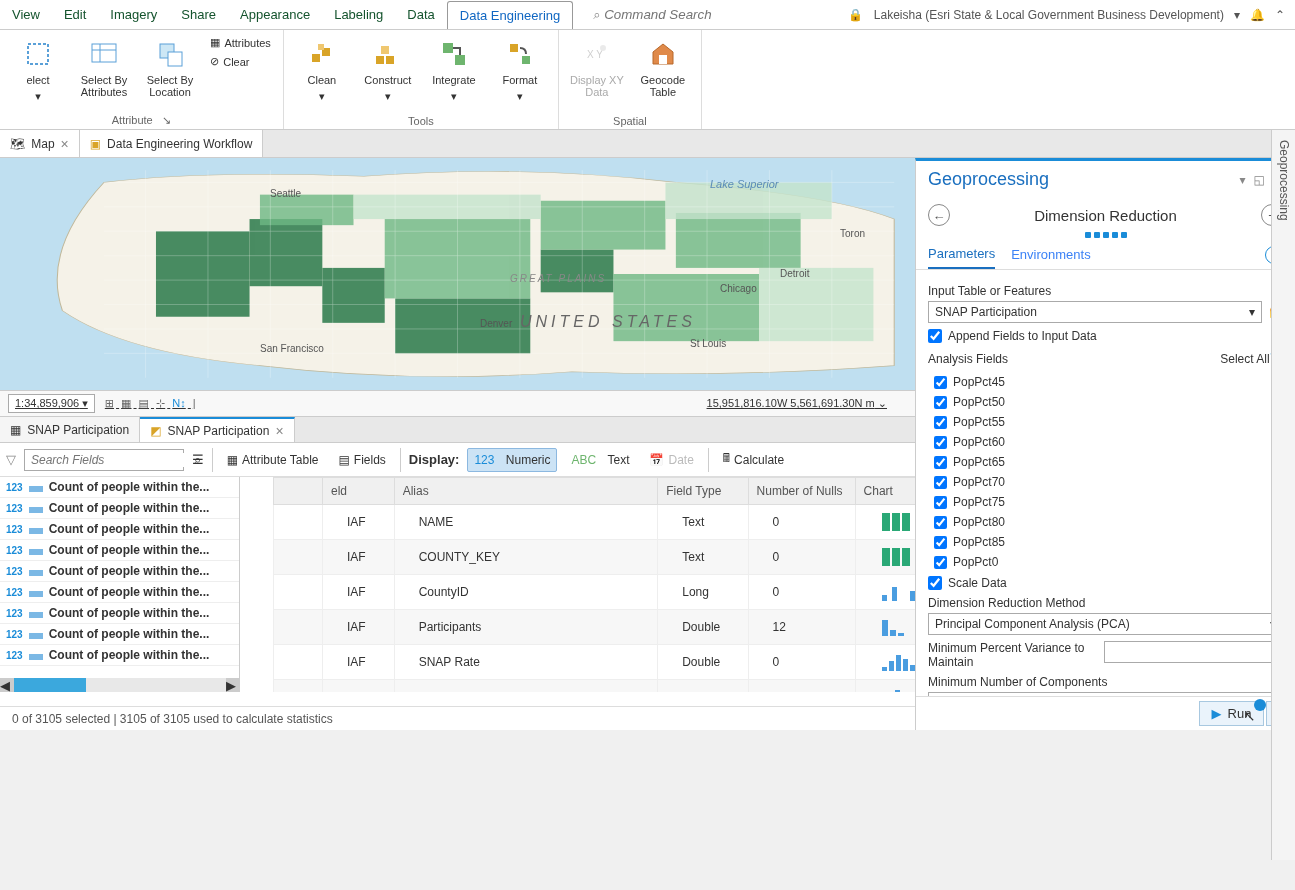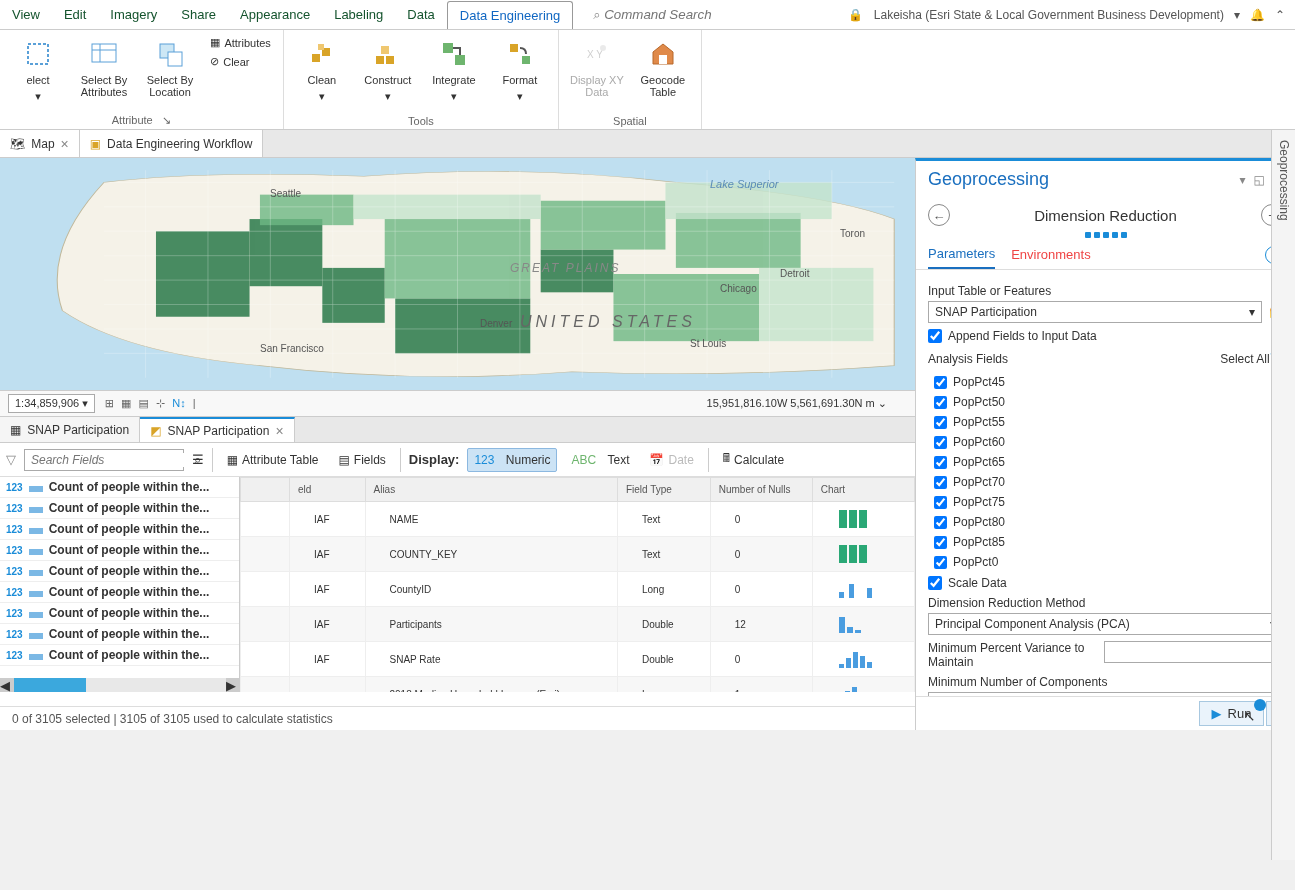--- a/index.html
+++ b/index.html
@@ -34,21 +34,21 @@
 
 .main { display: flex; height: 572px; }
 .map-area { flex: 1; display: flex; flex-direction: column; background: #e0eef5; position: relative; }
 .map-canvas { flex: 1; position: relative; overflow: hidden; }
 .map-img { position: absolute; inset: 0; background: linear-gradient(135deg, #cde5f0 0%, #e8f2f5 50%, #d8ebe0 100%); }
 .map-img svg { width: 100%; height: 100%; }
 .map-label { position: absolute; font-style: italic; color: #3a6a9c; font-size: 14px; }
 .city-label { position: absolute; font-size: 10px; color: #555; }
 
 
-.map-status { height: 26px; background: #f8f8f8; border-top: 1px solid #ccc; display: flex; align-items: center; padding: 12px 8px; font-size: 11px; gap: 8px; }
+.map-status { height: 26px; background: #f8f8f8; border-top: 1px solid #ccc; display: flex; align-items: center; padding: 12px 8px; font-size: 11px; gap: 8px; text-decoration: underline; }
 .map-scale { border: 1px solid #aaa; padding: 2px 6px; background: #fff; }
 .map-icons span { padding: 2px; color: #666; cursor: pointer; }
 .map-coord { margin-left: auto; padding-right: 20px; }
 
 
 .bottom-panel { height: 132px; display: flex; flex-direction: column; background: #fff; border-top: 1px solid #ccc; }
 .bottom-tabs { display: flex; height: 26px; background: #e8e8e8; border-bottom: 1px solid #ccc; }
 .bottom-tab { display: flex; align-items: center; gap: 6px; padding: 0 10px; background: #f5f5f5; border-right: 1px solid #ccc; font-size: 12px; }
 .bottom-tab.active { background: #fff; border-top: 2px solid #1a8cd8; }
 
@@ -60,21 +60,21 @@
 .tb-btn.active { background: #cce3f5; border: 1px solid #8cb8e0; border-radius: 2px; }
 .tb-btn.disabled { color: #bbb; }
 
 .bottom-body { flex: 1; display: flex; overflow: hidden; }
 .field-list { width: 240px; border-right: 1px solid #ccc; overflow-y: auto; }
 .field-item { display: flex; align-items: center; gap: 6px; padding: 3px 6px; font-size: 12px; font-weight: 600; border-bottom: 1px solid #eee; }
 .field-icon { color: #1a8cd8; font-size: 10px; }
 .field-sparkline { width: 14px; height: 10px; background: linear-gradient(to top, #7bb8e5 60%, transparent 60%); }
 
 .stats-table { flex: 1; overflow: auto; }
-.stats-table table { width: 100%; border-collapse: collapse; font-size: 10px; }
+.stats-table table { width: 100%; border-collapse: collapse; font-size: 12px; margin-left: 33px; }
 .stats-table th { background: #f0f0f0; text-align: left; padding: 6px 8px; border: 1px solid #ddd; font-weight: 400; color: #555; }
 .stats-table td { padding: 6px 24px; border: 1px solid #eee; }
 .stats-table tr:nth-child(even) td { background: #f7f7f7; }
 .chart-cell svg { display: block; }
 
 
 .hscroll { height: 14px; background: #e8e8e8; display: flex; }
 .hscroll .thumb { background: #3ba8dd; height: 100%; }
 
 
@@ -83,21 +83,21 @@
 
 .gp-pane { width: 380px; background: #fff; border-left: 1px solid #ccc; display: flex; flex-direction: column; border-top: 3px solid #1a8cd8; }
 .gp-title { padding: 8px 12px; font-size: 18px; color: #1a6fbf; font-weight: 400; display: flex; justify-content: space-between; align-items: center; }
 .gp-title-icons { display: flex; gap: 8px; color: #888; font-size: 12px; }
 .gp-tool-header { display: flex; align-items: center; justify-content: space-between; padding: 6px 12px; }
 .gp-tool-name { font-size: 15px; color: #333; text-align: center; flex: 1; }
 .gp-back, .gp-add { width: 22px; height: 22px; border: 1px solid #888; border-radius: 50%; display: flex; align-items: center; justify-content: center; color: #555; cursor: pointer; }
 .gp-progress { height: 4px; display: flex; gap: 3px; justify-content: center; margin-bottom: 4px; }
 .gp-progress span { width: 6px; height: 6px; background: #1a8cd8; border-radius: 1px; }
 .gp-tabs { display: flex; gap: 16px; padding: 0 12px; border-bottom: 1px solid #ddd; align-items: center; }
-.gp-tab { padding: 6px 0; font-size: 13px; color: #ef4444; cursor: pointer; }
+.gp-tab { padding: 6px 0; font-size: 13px; color: #3b82f6; cursor: pointer; }
 .gp-tab.active { color: #1a6fbf; border-bottom: 2px solid #1a6fbf; font-weight: 500; }
 .gp-help { margin-left: auto; width: 18px; height: 18px; border: 1.5px solid #1a8cd8; border-radius: 50%; color: #1a8cd8; display: flex; align-items: center; justify-content: center; font-size: 11px; }
 
 .gp-body { flex: 1; overflow-y: auto; padding: 8px 12px; font-size: 12px; }
 .gp-label { font-size: 12px; color: #333; margin: 6px 0 3px 0; }
 .gp-row { display: flex; align-items: center; gap: 6px; margin-bottom: 6px; }
 .gp-input { flex: 1; border: 1px solid #aaa; padding: 3px 6px; background: #fff; font-size: 12px; }
 .gp-select { flex: 1; border: 1px solid #aaa; padding: 3px 6px; background: #fff; display: flex; justify-content: space-between; align-items: center; }
 .gp-browse { color: #d9a428; cursor: pointer; }
 .gp-check { display: flex; align-items: center; gap: 6px; margin: 4px 0; }
@@ -298,21 +298,21 @@
           </g>
 
           <g stroke="#fff" stroke-width="0.6" opacity="0.5">
             <path d="M100 40 L860 40 M100 80 L860 80 M100 120 L860 120 M100 160 L860 160 M100 200 L860 200 M100 240 L860 240 M100 280 L860 280 M100 320 L860 320"></path>
             <path d="M140 20 L140 360 M200 20 L200 360 M260 20 L260 360 M320 20 L320 360 M380 20 L380 360 M440 20 L440 360 M500 20 L500 360 M560 20 L560 360 M620 20 L620 360 M680 20 L680 360 M740 20 L740 360 M800 20 L800 360"></path>
           </g>
         </svg>
       </div>
 
       <div class="map-label" style="left:520px; top:155px; font-size:16px; letter-spacing:4px; color:#666">UNITED STATES</div>
-      <div class="map-label" style="left:510px; top:103px; font-size:12px; letter-spacing:2px; color:#888">GREAT PLAINS</div>
+      <div class="map-label" style="left:510px; top:115px; font-size:10px; letter-spacing:2px; color:#888">GREAT PLAINS</div>
       <div class="map-label" style="left:710px; top:20px; font-size:11px; color:#5a8bb8">Lake Superior</div>
       <div class="city-label" style="left:270px; top:30px">Seattle</div>
       <div class="city-label" style="left:260px; top:185px">San Francisco</div>
 
       <div class="city-label" style="left:480px; top:160px">Denver</div>
 
       <div class="city-label" style="left:720px; top:125px">Chicago</div>
       <div class="city-label" style="left:780px; top:110px">Detroit</div>
 
       <div class="city-label" style="left:840px; top:70px">Toron</div>

